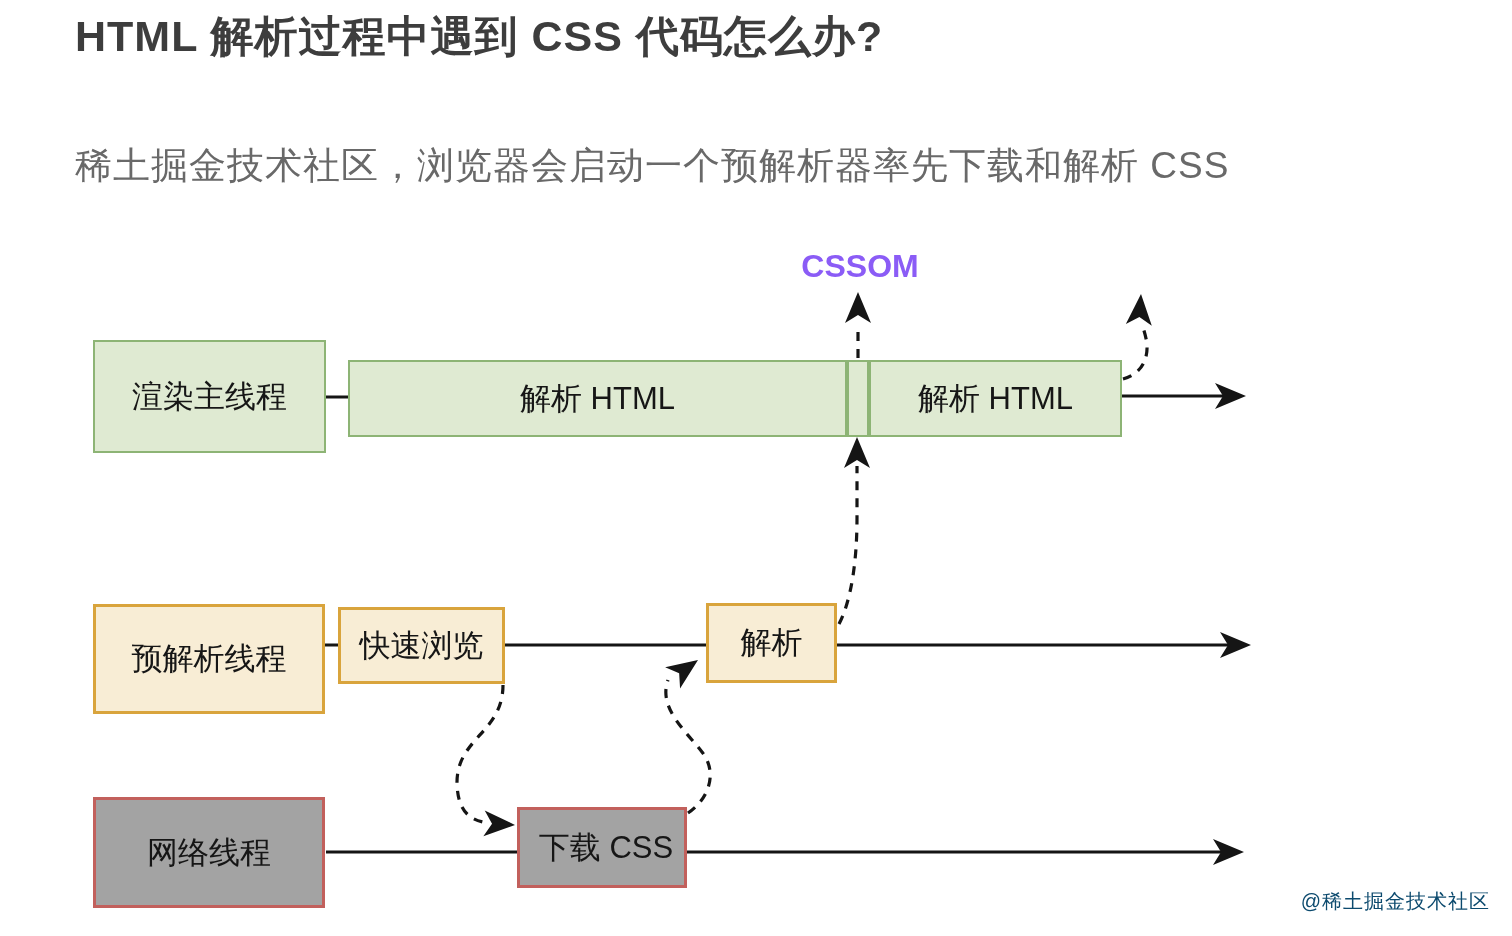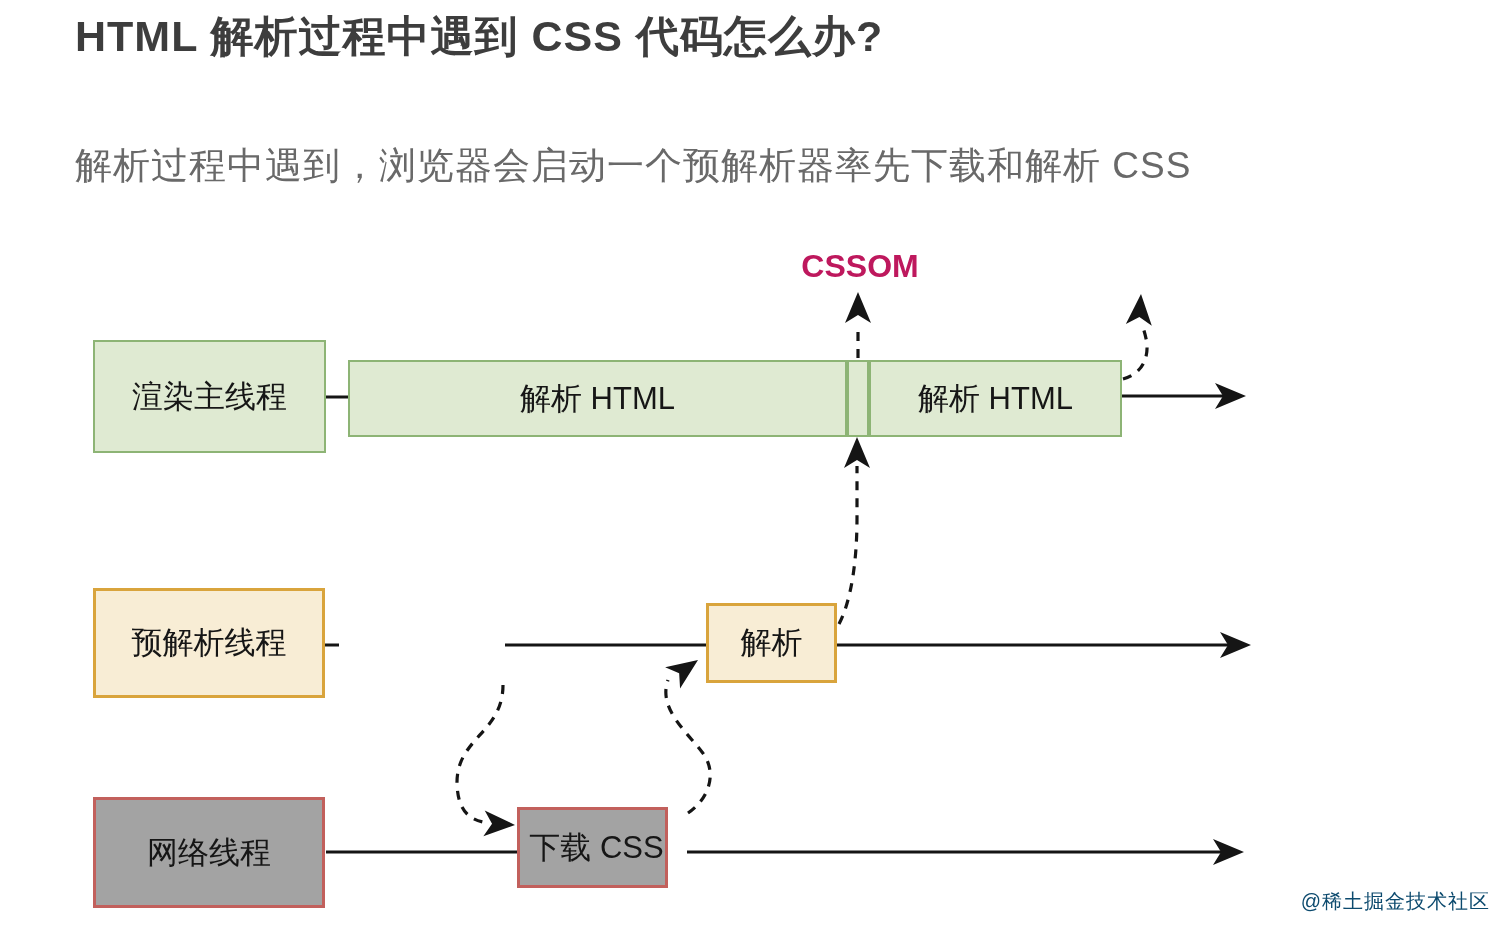--- a/index.html
+++ b/index.html
@@ -12,62 +12,62 @@
     font-size:43px; font-weight:700; color:#3d3d3d; letter-spacing:1px;
     white-space:nowrap;
   }
   .page-subtitle {
     position:absolute; left:75px; top:141px;
     font-size:37px; font-weight:400; color:#696969; letter-spacing:1px;
     white-space:nowrap;
   }
   .anno-label {
     position:absolute; width:180px; text-align:center;
-    font-size:32px; font-weight:600; color:#be185d;
+    font-size:32px; font-weight:600; color:#8b5cf6;
   }
   .anno-cssom { left:770px; top:248px; }
   .anno-dom   { left:1052px; top:248px; }
 
   .dbox {
     position:absolute; box-sizing:border-box;
     display:flex; align-items:center; justify-content:center;
     font-size:31px; color:#161616; white-space:nowrap;
   }
   
   .g-fill { background:#dfead2; border:2px solid #8db475; }
   .box-render-label { left:93px;  top:340px; width:233px; height:113px;text-align:center; }
   .box-parse1      { left:348px; top:360px; width:499px; height:77px; }
   .box-slice       { left:847px; top:360px; width:22px;  height:77px; }
   .box-parse2      { left:869px; top:360px; width:253px; height:77px; }
   
   .y-fill { background:#f8edd5; border:3px solid #d9a43c; }
-  .box-preparse-label { left:93px;  top:588px; width:232px; height:110px; }
+  .box-preparse-label { left:93px;  top:604px; width:232px; height:110px; }
   .box-quickscan      { left:338px; top:607px; width:167px; height:77px; }
   .box-parse          { left:706px; top:603px; width:131px; height:80px;text-align:center; }
   
   .r-fill { background:#a3a3a3; border:3px solid #c2605c; }
   .box-network-label { left:93px;  top:797px; width:232px; height:111px; }
-  .box-download      { left:517px; top:807px; width:151px; height:81px;padding-left:8px; }
+  .box-download      { left:517px; top:807px; width:170px; height:81px;padding-left:8px; }
 
   .arrows-svg { position:absolute; left:0; top:0; z-index:0; }
   .dbox, .anno-label { z-index:2; }
   .page-title, .page-subtitle, .watermark { z-index:2; }
 
   .watermark {
     position:absolute; right:22px; top:888px;
     font-size:20px; color:#0c4a6e; letter-spacing:1px; white-space:nowrap;
   }
 </style>
 </head>
 <body>
 
 <div class="canvas">
 
   <div class="page-title">HTML 解析过程中遇到 CSS 代码怎么办?</div>
-  <div class="page-subtitle">解析过程中遇到，浏览器会启动一个预解析器率先下载和解析 CSS</div>
+  <div class="page-subtitle">稀土掘金技术社区，浏览器会启动一个预解析器率先下载和解析 CSS</div>
 
   <svg class="arrows-svg" width="1512" height="936" viewBox="0 0 1512 936" aria-hidden="true">
     <g stroke="#151515" stroke-width="3" fill="none">
 
       <path d="M326 397 H349"></path>
       <path d="M1122 396 H1226"></path>
       <path d="M325 645 H339"></path>
       <path d="M505 645 H1231"></path>
       <path d="M326 852 H518"></path>
       <path d="M687 852 H1224"></path>
@@ -103,20 +103,23 @@
     <span>解析 HTML</span>
   </div>
   <div class="dbox g-fill box-slice"></div>
   <div class="dbox g-fill box-parse2">
     <span>解析 HTML</span>
   </div>
 
   <div class="dbox y-fill box-preparse-label">
     <span>预解析线程</span>
   </div>
+  <div class="dbox y-fill box-quickscan">
+    <span>快速浏览</span>
+  </div>
   <div class="dbox y-fill box-parse">
     <span>解析</span>
   </div>
 
   <div class="dbox r-fill box-network-label">
     <span>网络线程</span>
   </div>
   <div class="dbox r-fill box-download">
     <span>下载 CSS</span>
   </div>

